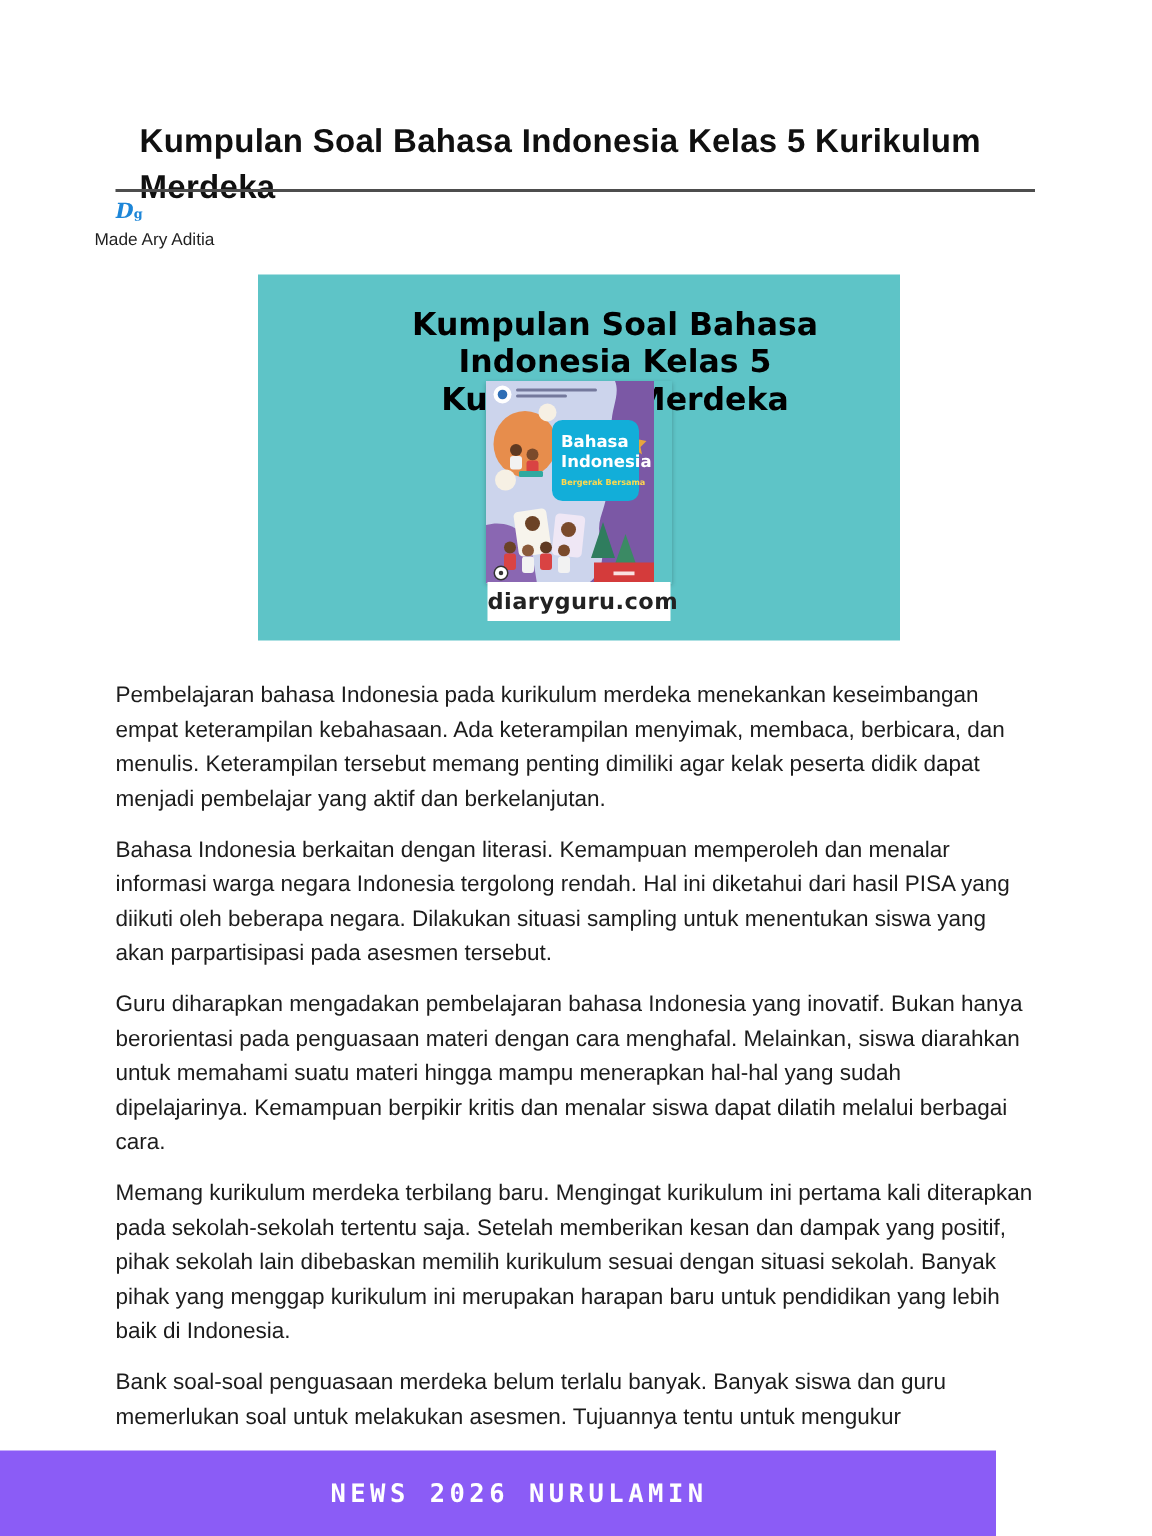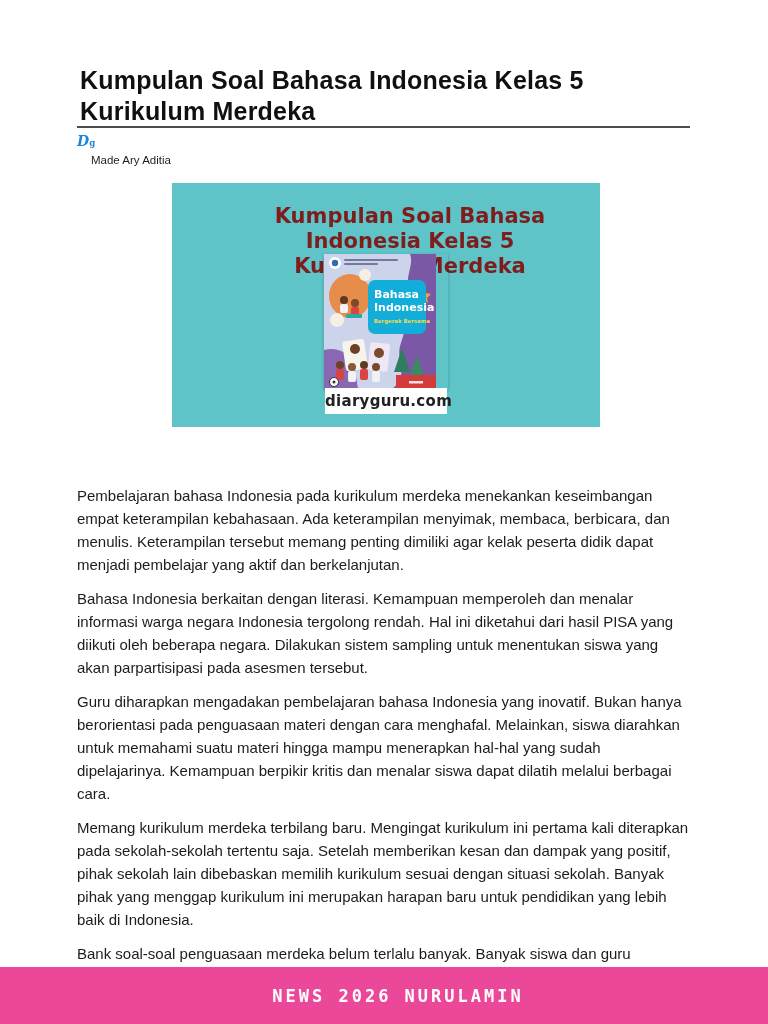--- a/index.html
+++ b/index.html
@@ -10,22 +10,22 @@
     height: 1024px;
     background: #ffffff;
     font-family: "Liberation Sans", sans-serif;
     overflow: hidden;
     margin: 0 auto;
   }
   .title {
     position: absolute;
     left: 77px; top: 62px;
     width: 612px;
-    margin: 3px;
-    font-size: 25px;
+    margin: 16px;
+    font-size: 22px;
     line-height: 31px;
     font-weight: bold;
     color: #101010;
     letter-spacing: 0.2px;
   }
   .rule {
     position: absolute;
     left: 77px; top: 126px;
     width: 613px; height: 2px;
     background: #4d4d4d;
@@ -47,36 +47,36 @@
     font-style: italic;
     font-weight: bold;
     font-size: 14px;
     margin-right: 1px;
   }
   .favicon .sub { font-size: 8.5px; font-style: normal; }
   .domain { color: #3a3a3a; font-weight: bold; }
   .path { color: #9c9c9c; font-weight: normal; }
   .author {
     position: absolute;
-    left: 91px; top: 154px;
+    left: 63px; top: 154px;
     font-size: 11.5px;
     color: #1f1f1f;
   }
   .featured {
     position: absolute;
     left: 172px; top: 183px;
     width: 428px; height: 244px;
     margin: 0;
     background: #5ec4c7;
   }
   .overlay-title {
     position: absolute;
     top: 21px; left: 0; right: 0;
     text-align: center;
-    color: #7f1d1d;
+    color: #000000;
     font-weight: bold;
     font-size: 21px;
     line-height: 25px;
     font-family: "DejaVu Sans", sans-serif;
     padding-left: 48px;
   }
   .book {
     position: absolute;
     left: 50%; top: 71px;
     transform: translateX(-50%);
@@ -98,28 +98,27 @@
     font-family: "DejaVu Sans", sans-serif;
     letter-spacing: 0.3px;
   }
   .article {
     position: absolute;
     left: 77px; top: 452px;
     width: 615px;
     font-size: 15px;
     line-height: 23px;
     color: #1c1c1c;
-    margin-top: 32px;
   }
   .article p { margin: 0 0 11px 0; }
   .footer {
     position: absolute;
     left: 0; top: 967px;
-    width: 768px; height: 57px;
-    background: #ec4899;
+    width: 664px; height: 57px;
+    background: #8b5cf6;
     display: flex;
     align-items: center;
     justify-content: center;
     padding-left: 28px;
   }
   .footer-text {
     color: #ffffff;
     font-family: "DejaVu Sans Mono", monospace;
     font-weight: bold;
     font-size: 17px;
@@ -188,21 +187,21 @@
         <rect x="20" y="5" width="54" height="2" rx="1" fill="#6a6f93" opacity="0.9"></rect>
         <rect x="20" y="9" width="34" height="2" rx="1" fill="#6a6f93" opacity="0.9"></rect>
       </svg>
     </div>
 
     <div class="watermark">diaryguru.com</div>
   </figure>
 
   <div class="article">
     <p>Pembelajaran bahasa Indonesia pada kurikulum merdeka menekankan keseimbangan empat keterampilan kebahasaan. Ada keterampilan menyimak, membaca, berbicara, dan menulis. Keterampilan tersebut memang penting dimiliki agar kelak peserta didik dapat menjadi pembelajar yang aktif dan berkelanjutan.</p>
-    <p>Bahasa Indonesia berkaitan dengan literasi. Kemampuan memperoleh dan menalar informasi warga negara Indonesia tergolong rendah. Hal ini diketahui dari hasil PISA yang diikuti oleh beberapa negara. Dilakukan sistem sampling untuk menentukan siswa yang akan parpartisipasi pada asesmen tersebut.</p>
+    <p>Bahasa Indonesia berkaitan dengan literasi. Kemampuan memperoleh dan menalar informasi warga negara Indonesia tergolong rendah. Hal ini diketahui dari hasil PISA yang diikuti oleh beberapa negara. Dilakukan situasi sampling untuk menentukan siswa yang akan parpartisipasi pada asesmen tersebut.</p>
     <p>Guru diharapkan mengadakan pembelajaran bahasa Indonesia yang inovatif. Bukan hanya berorientasi pada penguasaan materi dengan cara menghafal. Melainkan, siswa diarahkan untuk memahami suatu materi hingga mampu menerapkan hal-hal yang sudah dipelajarinya. Kemampuan berpikir kritis dan menalar siswa dapat dilatih melalui berbagai cara.</p>
     <p>Memang kurikulum merdeka terbilang baru. Mengingat kurikulum ini pertama kali diterapkan pada sekolah-sekolah tertentu saja. Setelah memberikan kesan dan dampak yang positif, pihak sekolah lain dibebaskan memilih kurikulum sesuai dengan situasi sekolah. Banyak pihak yang menggap kurikulum ini merupakan harapan baru untuk pendidikan yang lebih baik di Indonesia.</p>
     <p>Bank soal-soal penguasaan merdeka belum terlalu banyak. Banyak siswa dan guru memerlukan soal untuk melakukan asesmen. Tujuannya tentu untuk mengukur</p>
   </div>
 
   <footer class="footer">
     <span class="footer-text">NEWS 2026 NURULAMIN</span>
   </footer>
 
 </div>

